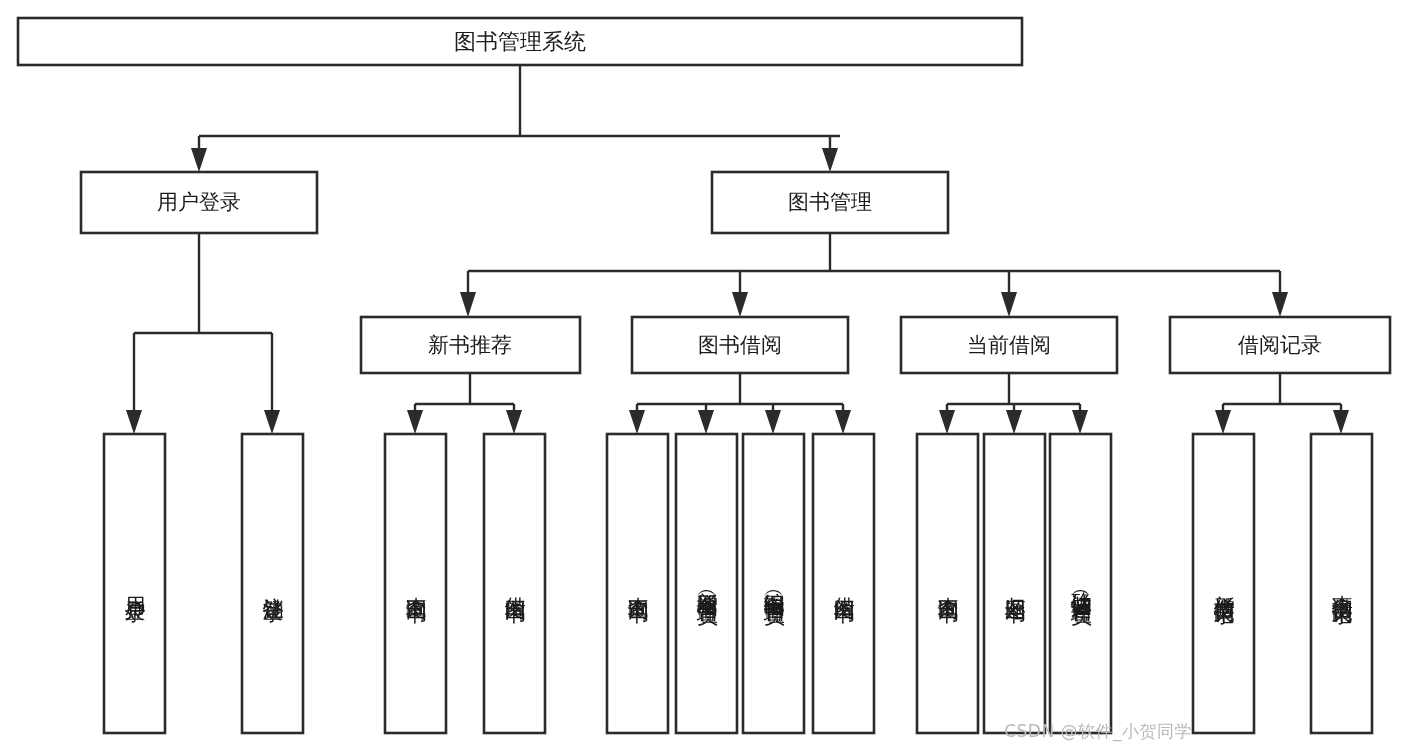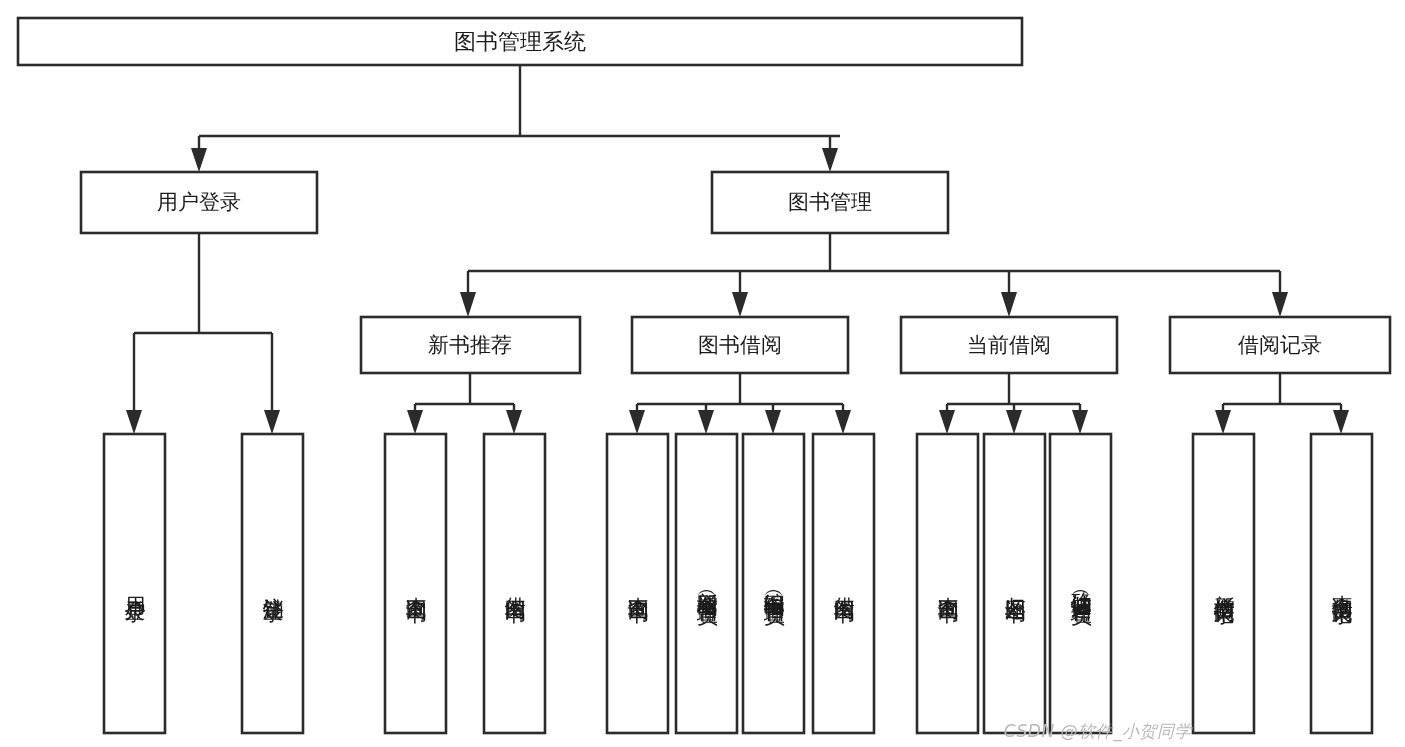--- a/index.html
+++ b/index.html
@@ -69,21 +69,20 @@
   }
   .watermark {
     position: absolute;
     right: 10px;
     bottom: 4px;
     font-family: "DejaVu Sans", "Liberation Sans", sans-serif;
     font-size: 17px;
     color: #b9b9b9;
     letter-spacing: 0.5px;
     white-space: nowrap;
-    font-style: italic;
   }
 </style>
 </head>
 <body>
 
 <div id="diagram-root">
 
   <svg class="diagram-canvas" viewBox="0 0 1405 747">
 
     <g>

